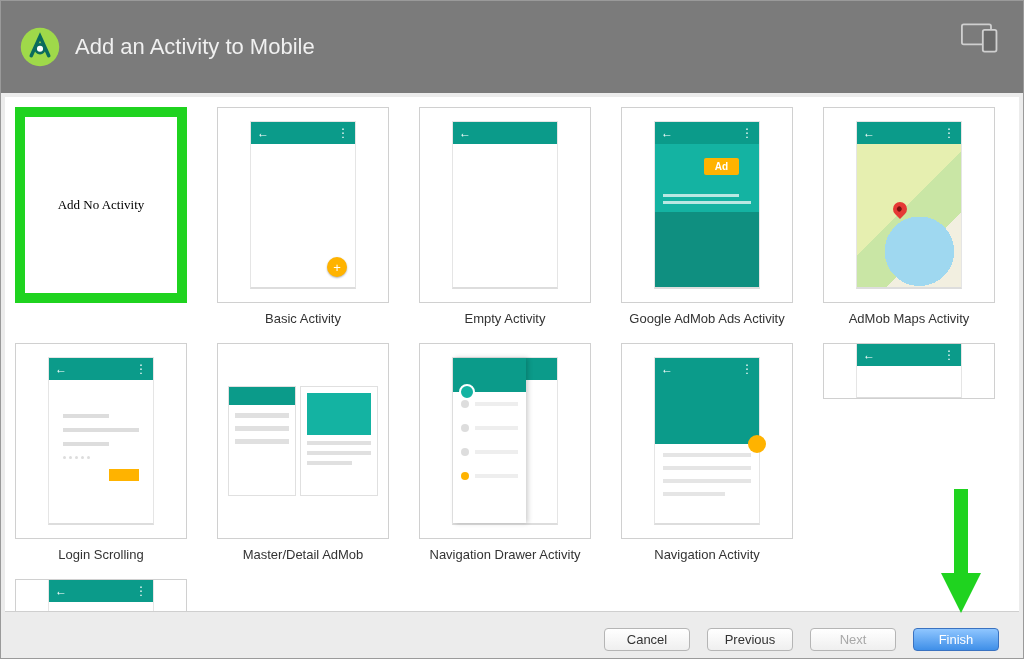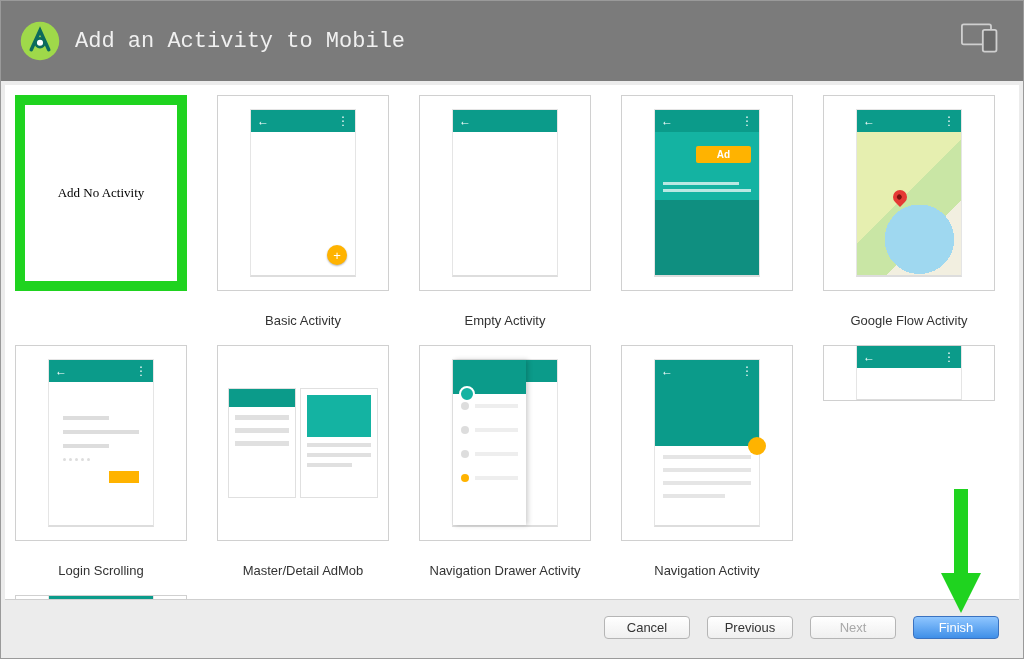--- a/index.html
+++ b/index.html
@@ -8,27 +8,26 @@
     font-size: 13px;
     background: #fff;
     width: 1024px;
     height: 659px;
     overflow: hidden;
     position: relative;
     border: 1px solid #9a9a9a;
   }
   .header {
     background: #7b7b7b;
-    height: 80px;
+    height: 92px;
     display: flex;
     align-items: center;
     padding: 0 18px;
     color: #fff;
     position: relative;
-    font-family: Liberation Mono, monospace;
   }
   .header .logo {
     width: 42px; height: 42px;
     margin-right: 14px;
   }
   .header .title {
     font-size: 22px;
     font-weight: 400;
     color: #f0f0f0;
   }
@@ -76,21 +75,21 @@
   .thumb.selected {
     border: 10px solid #1fd31f;
     font-family: Liberation Serif, serif;
   }
   .thumb .caption-inside {
     font-size: 13px;
     color: #000;
     text-align: center;
   }
   .tile-label {
-    margin-top: 22px;
+    margin-top: 8px;
     font-size: 13px;
     color: #333;
     text-align: center;
     height: 18px;
   }
 
   
   .phone {
     width: 106px;
     height: 168px;
@@ -127,23 +126,23 @@
   .phone.fullscreen::after {
     content:""; position:absolute; top:0; left:50%;
     width:2px; height:100%; background:rgba(255,255,255,.35);
     transform:skewX(-15deg);
   }
 
   
   .phone.admob .appbar { height:22px; }
   .phone.admob .hero { background:#14b3a2; height:68px; position:relative; }
   .phone.admob .hero .ad {
-    position:absolute; right:8px; top:14px;
+    position:absolute; right:20px; top:14px;
     background:#ffb300; color:#fff; font-size:10px;
-    padding:3px 21px; border-radius:2px;
+    padding:3px 11px; border-radius:2px;
     font-weight:600;
   }
   .phone.admob .hero .ln2 { position:absolute; bottom:8px; left:8px; right:8px; height:3px; background:rgba(255,255,255,.7);}
   .phone.admob .hero .ln3 { position:absolute; bottom:15px; left:8px; right:20px; height:3px; background:rgba(255,255,255,.7);}
   .phone.admob { background:#0f8f80;}
 
   
   .phone.maps .mapbg {
     position:absolute; top:22px; left:0; right:0; bottom:0;
     background:
@@ -301,34 +300,35 @@
                 <span class="back">←</span>
                 <span class="dots">⋮</span>
               </div>
             <div class="hero">
               <div class="ad">Ad</div>
               <div class="ln3"></div>
                 <div class="ln2"></div>
             </div>
           </div>
         </div>
+        <div class="tile-label">Google AdMob Ads Activity</div>
       </div>
 
       <div class="tile">
         <div class="thumb">
           <div class="phone maps">
             <div class="appbar">
                 <span class="back">←</span>
                 <span class="dots">⋮</span>
               </div>
             <div class="mapbg"></div>
             <div class="pin"></div>
           </div>
         </div>
-        <div class="tile-label">Google Flow Activity</div>
+        <div class="tile-label">AdMob Maps Activity</div>
       </div>
 
       <div class="tile">
         <div class="thumb">
           <div class="phone login">
             <div class="appbar">
                 <span class="back">←</span>
                 <span class="dots">⋮</span>
               </div>
             <div class="form">

